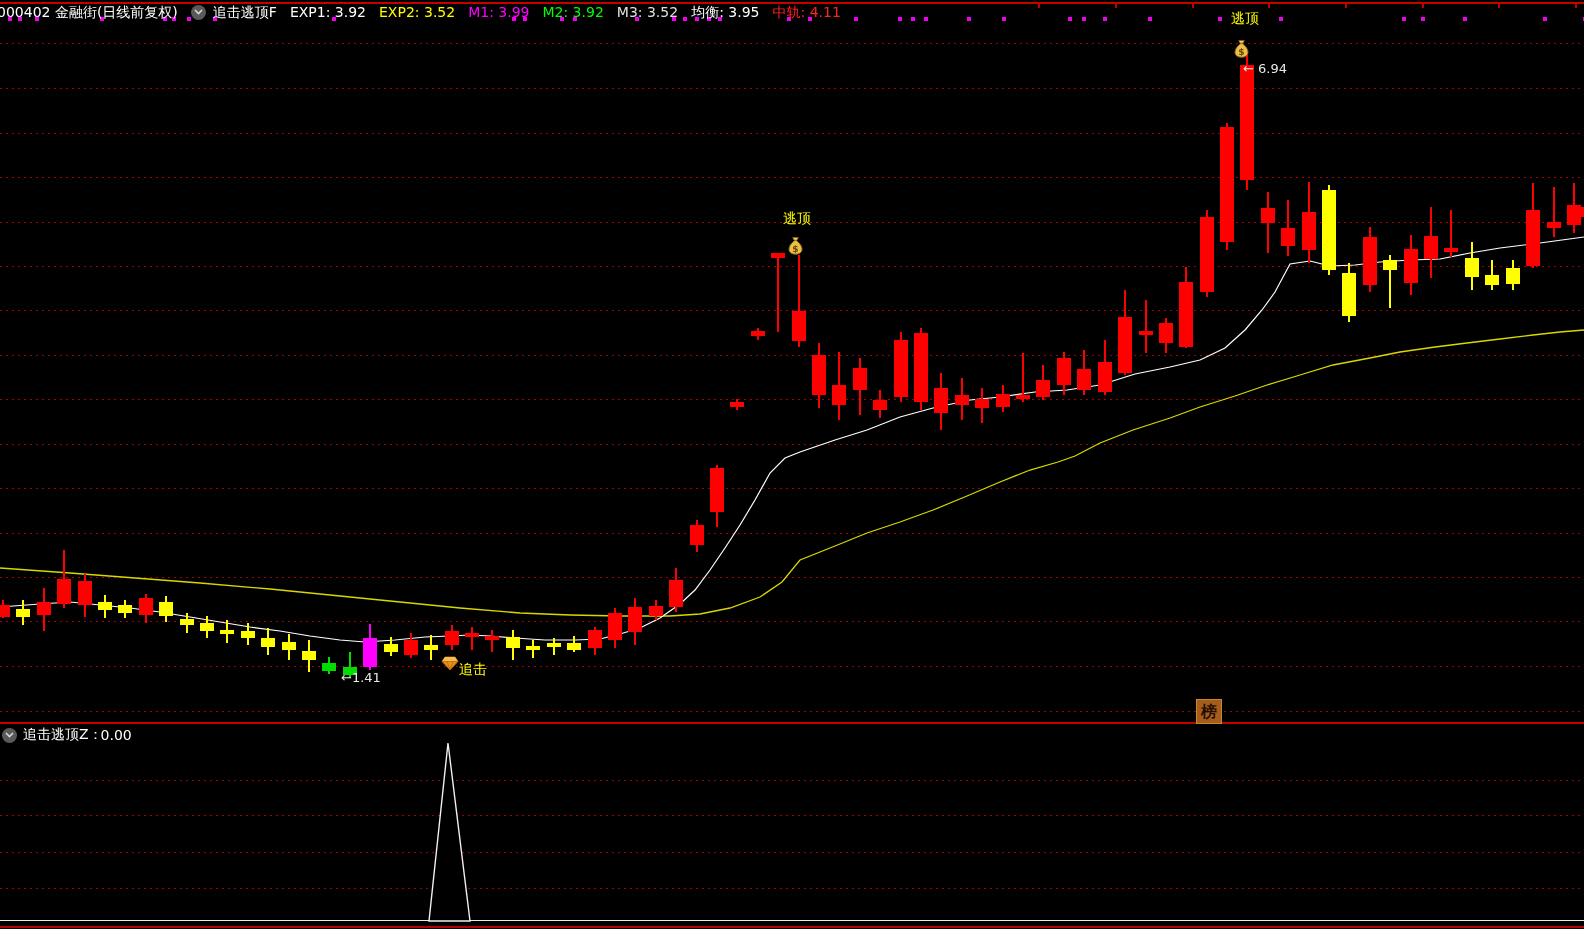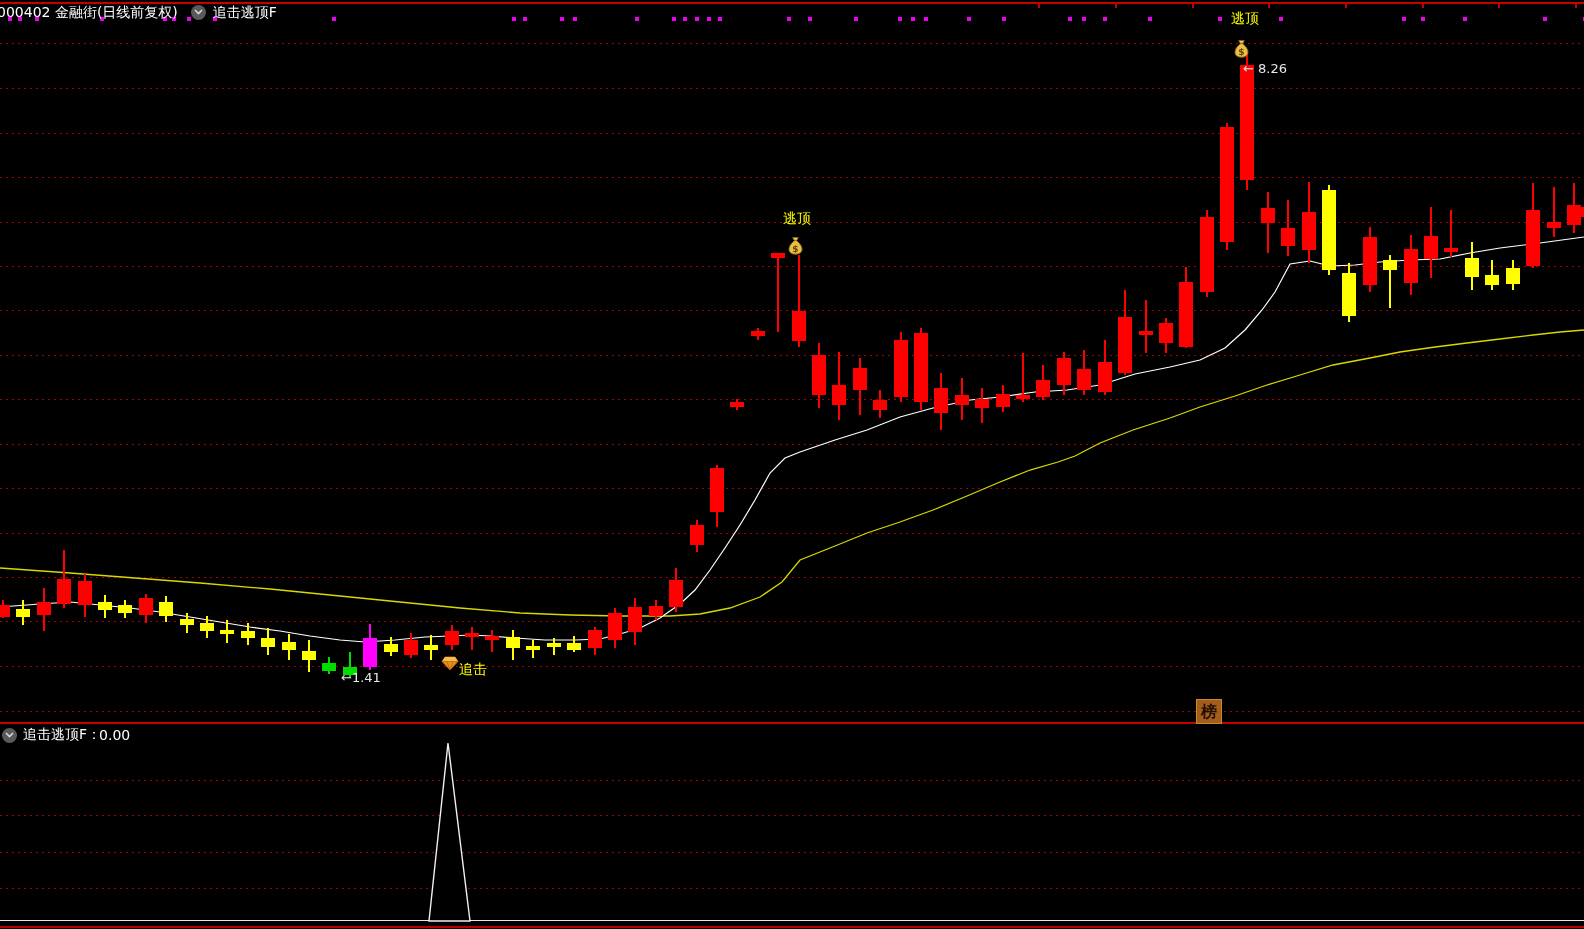--- a/index.html
+++ b/index.html
@@ -42,20 +42,29 @@
 
 <div id="stage">
   <div id="header">
     <span class="t">000402 金融街(日线前复权)</span>
     <span class="circle-btn">
       <svg width="9" height="6" viewBox="0 0 9 6">
         <polyline points="1,1 4.5,4.5 8,1" fill="none" stroke="#d8d8d8" stroke-width="1.6"></polyline>
       </svg>
     </span>
     <span class="ind">追击逃顶F</span>
+    <span id="header-values" style="display: inline-flex; gap: 13px;">
+        <span style="color: rgb(255, 255, 255);">EXP1: 3.92</span>
+        <span style="color: rgb(255, 255, 0);">EXP2: 3.52</span>
+        <span style="color: rgb(255, 0, 255);">M1: 3.99</span>
+        <span style="color: rgb(0, 255, 0);">M2: 3.92</span>
+        <span style="color: rgb(224, 224, 224);">M3: 3.52</span>
+        <span style="color: rgb(255, 255, 255);">均衡: 3.95</span>
+        <span style="color: rgb(255, 32, 32);">中轨: 4.11</span>
+      </span>
   </div>
 
   <div id="topline"></div>
   <div id="grid-layer">
       <div class="gridline" style="top: 43px;"></div>
       <div class="gridline" style="top: 88px;"></div>
       <div class="gridline" style="top: 133px;"></div>
       <div class="gridline" style="top: 177px;"></div>
       <div class="gridline" style="top: 222px;"></div>
       <div class="gridline" style="top: 266px;"></div>
@@ -297,33 +306,33 @@
       <g transform="translate(442,657)">
         <polygon points="3,0 13,0 16,4.5 8,13 0,4.5" fill="#e8901c" stroke="#a85c08" stroke-width="1"></polygon>
         <polygon points="3,0 13,0 16,4.5 0,4.5" fill="#f6bc50"></polygon>
         <polyline points="0,4.5 16,4.5" fill="none" stroke="#b06a10" stroke-width="0.8"></polyline>
         <polyline points="5,4.5 8,13 11,4.5" fill="none" stroke="#b06a10" stroke-width="0.8"></polyline>
       </g>
       <polygon points="448,743 429,921 470,921" fill="#000000" stroke="#f0f0f0" stroke-width="1.4"></polygon>
     </svg>
   <div id="label-layer">
       <span class="ann mid" style="left: 797px; top: 210px; color: rgb(255, 255, 0); font-size: 14px;">逃顶</span>
-      <span class="ann" style="left: 1243px; top: 61px; color: rgb(232, 232, 232); font-size: 13px;">← 8.26</span>
+      <span class="ann" style="left: 1243px; top: 61px; color: rgb(232, 232, 232); font-size: 13px;">← 6.94</span>
       <span class="ann" style="left: 341px; top: 670px; color: rgb(232, 232, 232); font-size: 13px;">←1.41</span>
       <span class="ann" style="left: 459px; top: 661px; color: rgb(255, 255, 0); font-size: 14px;">追击</span>
       <span class="ann mid" style="left: 1245px; top: 10px; color: rgb(255, 255, 0); font-size: 14px;">逃顶</span>
     </div>
 
   <div id="separator"></div>
   <div id="badge">榜</div>
 
   <div id="subheader">
     <span class="circle-btn">
       <svg width="9" height="6" viewBox="0 0 9 6">
         <polyline points="1,1 4.5,4.5 8,1" fill="none" stroke="#d8d8d8" stroke-width="1.6"></polyline>
       </svg>
     </span>
-    <span>追击逃顶F：</span>
+    <span>追击逃顶Z：</span>
     <span style="margin-left:-8px;">0.00</span>
   </div>
   <div id="baseline"></div>
   <div id="bottomline"></div>
 </div>
 
 </body></html>

